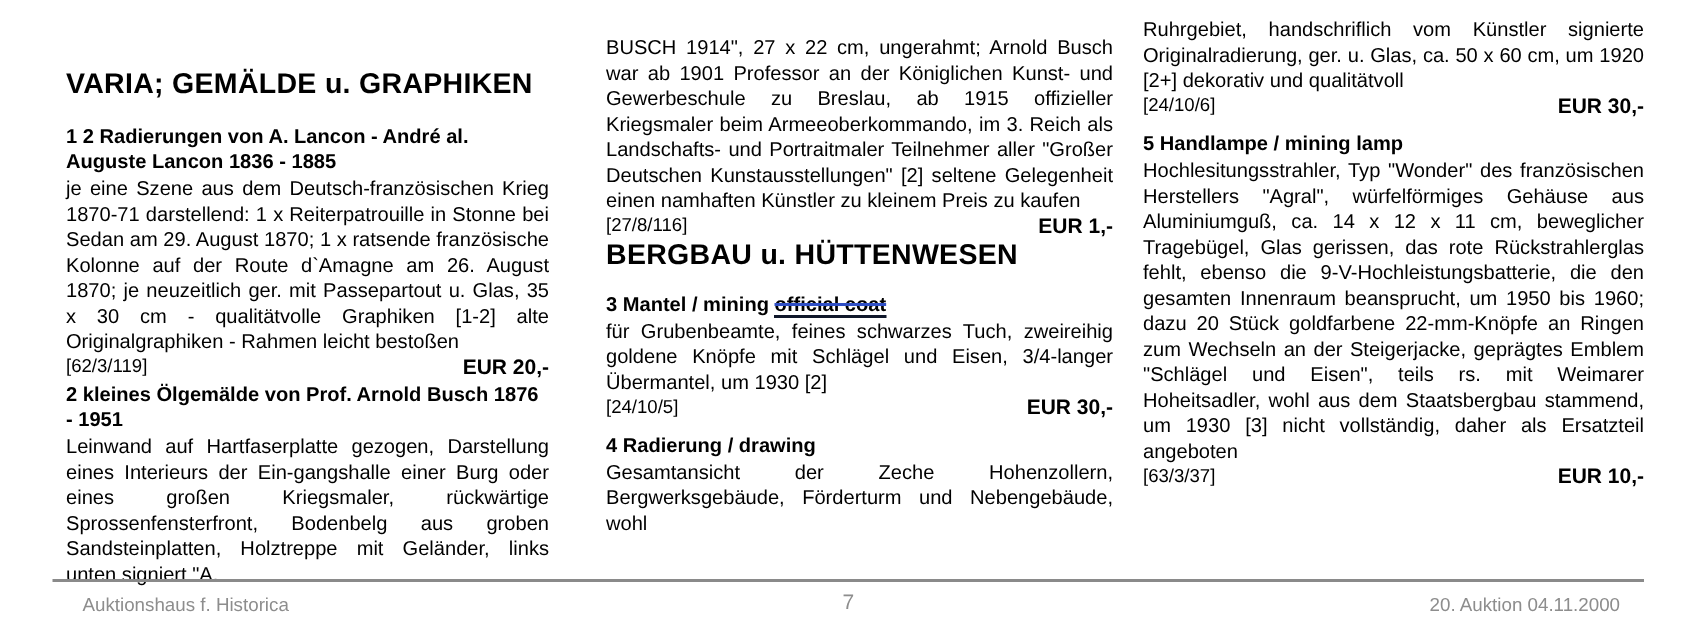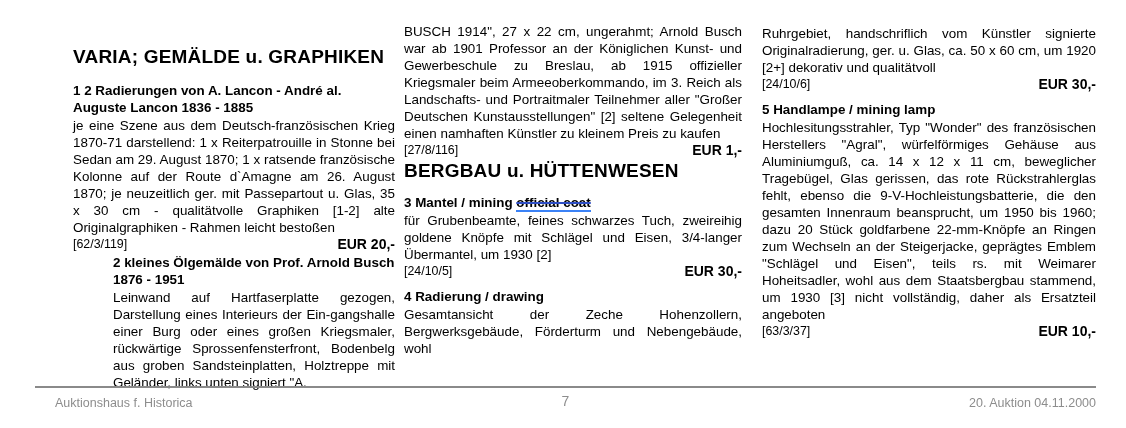--- a/index.html
+++ b/index.html
@@ -5,23 +5,23 @@
   html,body{margin:0;padding:0;background:#ffffff;}
   .page{
     position:relative;
     width:1126px;height:428px;
     background:#ffffff;
     font-family:"Liberation Sans", sans-serif;
     color:#000000;
     overflow:hidden;
   }
   .col{position:absolute;top:0;}
-  .col1{left:73px;width:322px;}
+  .col1{left:44px;width:322px;}
   .col2{left:404px;width:338px;padding-top:23px;}
-  .col3{left:762px;width:334px;padding-top:25px;}
+  .col3{left:762px;width:334px;padding-top:11px;}
   .section-heading{
     font-size:19px;font-weight:bold;line-height:23px;
     margin:0 0 14px 0;white-space:nowrap;letter-spacing:0.2px;
   }
   .col1 .section-heading{margin-top:45px;}
   .col2 .section-heading{margin-bottom:12px;}
   .item-title{
     font-size:13.4px;font-weight:bold;line-height:17px;margin:0;
   }
   .body-text{
@@ -32,52 +32,52 @@
     display:flex;justify-content:space-between;align-items:flex-end;
     line-height:17px;margin:0;
   }
   .ref{font-size:12.4px;}
   .price{font-size:14px;font-weight:bold;}
   .item{margin-top:8px;}
   .struck{
     text-decoration:line-through;
     text-decoration-color:#2f4fc5;
     text-decoration-thickness:2px;
-    border-bottom:2px solid #3b82f6;
+    border-bottom:2px solid #0f172a;
   }
   .footer-rule{
     position:absolute;left:35px;right:30px;top:386px;height:2px;
     background:#8a8a8a;
   }
   .footer{
     position:absolute;left:35px;right:30px;top:393px;height:22px;
     color:#8d8d8d;font-size:12.5px;line-height:16px;
   }
   .footer .pub{position:absolute;left:20px;top:2px;}
   .footer .pagenum{position:absolute;left:0;right:0;top:0;text-align:center;font-size:14px;}
-  .footer .auction{position:absolute;right:0;top:2px;text-align:center;}
+  .footer .auction{position:absolute;right:16px;top:2px;text-align:center;}
 </style>
 </head>
 <body>
 
 <div class="page">
 
   <div class="col col1">
     <h1 class="section-heading">VARIA; GEMÄLDE u. GRAPHIKEN</h1>
 
     <div class="item">
       <p class="item-title">1 2 Radierungen von A. Lancon - André al. Auguste Lancon 1836 - 1885</p>
       <p class="body-text">je eine Szene aus dem Deutsch-französischen Krieg 1870-71 darstellend: 1 x Reiterpatrouille in Stonne bei Sedan am 29. August 1870; 1 x ratsende französische Kolonne auf der Route d`Amagne am 26. August 1870; je neuzeitlich ger. mit Passepartout u. Glas, 35 x 30 cm - qualitätvolle Graphiken [1-2] alte Originalgraphiken - Rahmen leicht bestoßen</p>
       <div class="ref-line">
         <span class="ref">[62/3/119]</span>
         <span class="price">EUR 20,-</span>
       </div>
     </div>
 
-    <div class="item" style="margin-top:1px;margin-left:40px;">
+    <div class="item" style="margin-top:1px;">
       <p class="item-title">2 kleines Ölgemälde von Prof. Arnold Busch 1876 - 1951</p>
       <p class="body-text">Leinwand auf Hartfaserplatte gezogen, Darstellung eines Interieurs der Ein-gangshalle einer Burg oder eines großen Kriegsmaler, rückwärtige Sprossenfensterfront, Bodenbelg aus groben Sandsteinplatten, Holztreppe mit Geländer, links unten signiert "A.</p>
     </div>
   </div>
 
   <div class="col col2">
     <p class="body-text" style="margin-top:0;">BUSCH 1914", 27 x 22 cm, ungerahmt; Arnold Busch war ab 1901 Professor an der Königlichen Kunst- und Gewerbeschule zu Breslau, ab 1915 offizieller Kriegsmaler beim Armeeoberkommando, im 3. Reich als Landschafts- und Portraitmaler Teilnehmer aller "Großer Deutschen Kunstausstellungen" [2] seltene Gelegenheit einen namhaften Künstler zu kleinem Preis zu kaufen</p>
     <div class="ref-line">
       <span class="ref">[27/8/116]</span>
       <span class="price">EUR 1,-</span>

